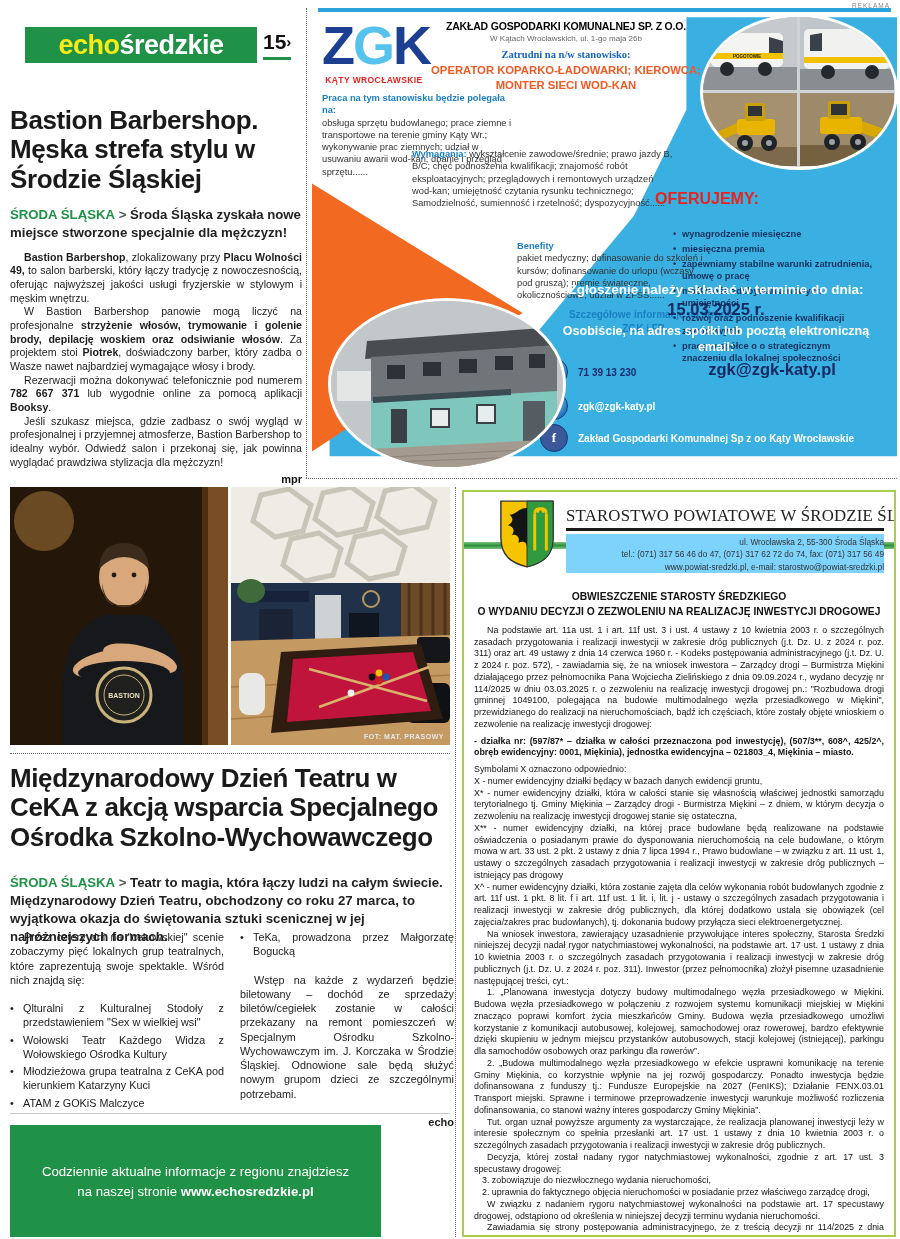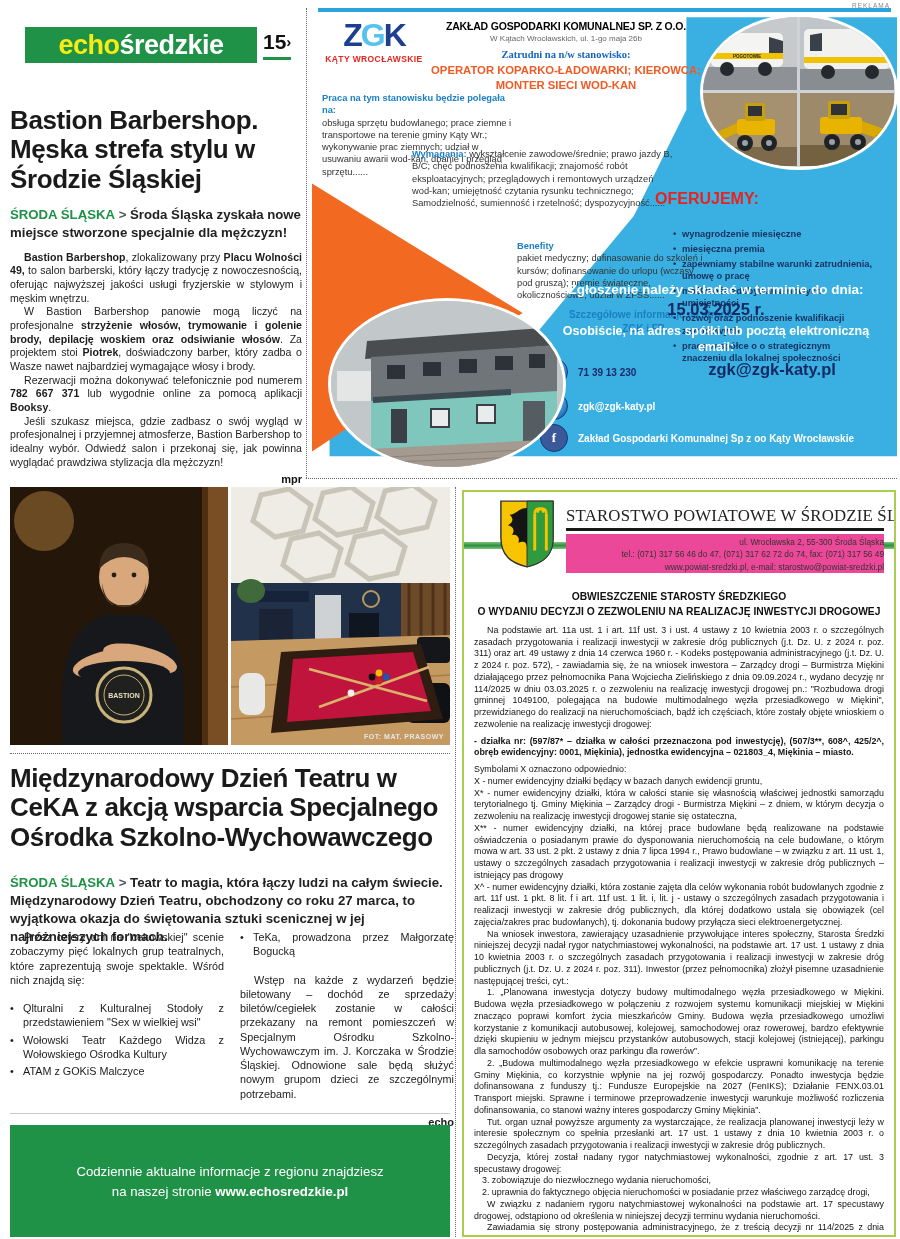--- a/index.html
+++ b/index.html
@@ -32,21 +32,21 @@
   .bodytext p{font-size:10.6px;line-height:1.29;text-align:justify;text-indent:14px;margin:0;color:#1c1c1c;}
   .b{font-weight:bold;}
   .sig{font-size:11px;font-weight:bold;text-align:right;margin-top:4px;}
 
   
   .ad{left:312px;top:8px;width:585px;height:462px;background:#fff;overflow:hidden;}
   .ad-topbar{position:absolute;left:6px;top:0;width:573px;height:4px;background:#2ba3dc;}
   .ad-blue{position:absolute;inset:0;background:#3ab0e2;clip-path:polygon(64% 2%,100% 2%,100% 97%,3% 97%,3% 90%,36% 74%,55% 45%,64% 22%);}
   .ad-orange{position:absolute;inset:0;background:#f26a21;clip-path:polygon(0 38%,36% 66%,0 96%);}
   .zgk-logo{position:absolute;left:10px;top:12px;width:104px;text-align:center;}
-  .zgk-letters{font-size:32px;font-weight:900;line-height:0.95;letter-spacing:-2px;}
+  .zgk-letters{font-size:54px;font-weight:900;line-height:0.95;letter-spacing:-2px;}
   .zgk-letters .nb{color:#1c3f92;}
   .zgk-letters .lb{color:#56c3ef;}
   .zgk-sub{font-size:8.5px;font-weight:bold;color:#e8231f;letter-spacing:0.4px;margin-top:4px;}
   .ad-head{position:absolute;left:108px;top:12px;width:292px;text-align:center;}
   .ad-company{font-size:10.5px;font-weight:bold;color:#000;letter-spacing:-0.2px;}
   .ad-addr{font-size:8px;color:#666;margin-top:2px;}
   .ad-hiring{font-size:10.5px;font-weight:bold;color:#1565c0;margin-top:6px;font-family:Liberation Serif, serif;}
   .ad-pos{font-size:11.3px;font-weight:bold;color:#f15a24;line-height:1.3;margin-top:3px;}
   .ad-oval{position:absolute;left:388px;top:6px;width:192px;height:150px;border:3px solid #fff;border-radius:50%;overflow:hidden;background:#cfd3d6;display:grid;grid-template-columns:1fr 1fr;grid-template-rows:1fr 1fr;gap:2px;}
   .ad-oval .q{position:relative;overflow:hidden;}
@@ -85,31 +85,31 @@
   .col2{left:240px;top:930px;width:214px;}
   .col p.intro{margin:0;text-indent:14px;}
   .col ul{margin:14px 0 0 0;padding:0;list-style:none;}
   .col li{padding-left:13px;position:relative;margin-bottom:3px;text-align:justify;}
   .col li::before{content:"•";position:absolute;left:0;top:0;}
   .col2 ul{margin-top:0;}
   .col2 p.body2{margin:14px 0 0 0;text-indent:14px;}
   .sig-echo{font-size:11px;font-weight:bold;text-align:right;margin-top:14px;}
 
   
-  .greenbox{left:10px;top:1125px;width:440px;height:112px;background:#1f9247;color:#fff;display:flex;flex-direction:column;align-items:center;justify-content:center;gap:5px;font-size:13.2px;}
+  .greenbox{left:10px;top:1125px;width:371px;height:112px;background:#1f9247;color:#fff;display:flex;flex-direction:column;align-items:center;justify-content:center;gap:5px;font-size:13.2px;}
   .greenbox .u{font-weight:bold;}
 
   
   .ann{left:462px;top:490px;width:434px;height:747px;border:2px solid #aacd4e;background:#fff;box-sizing:border-box;padding:6px 10px;overflow:hidden;}
   .ann-header{position:relative;height:88px;}
   .ann-stripe{position:absolute;left:-10px;right:-10px;top:44px;height:7px;background:linear-gradient(180deg,#7cc47f,#2e8f3c 50%,#7cc47f);}
   .ann-shield{position:absolute;left:24px;top:0px;z-index:2;}
   .ann-titlebox{position:absolute;left:92px;right:0;top:8px;z-index:2;background:#fff;border-bottom:3px solid #181818;padding-bottom:2px;}
   .ann-title{font-family:"Liberation Serif",serif;font-size:16.8px;letter-spacing:0.2px;color:#222;text-align:center;white-space:nowrap;}
-  .ann-addr{position:absolute;left:92px;right:0;top:36px;z-index:2;text-align:right;font-size:8.3px;line-height:1.5;color:#333;background:#ec4899;padding-top:2px;}
+  .ann-addr{position:absolute;left:92px;right:0;top:36px;z-index:2;text-align:right;font-size:8.3px;line-height:1.5;color:#333;background:#7dd3fc;padding-top:2px;}
   .ann-heads{text-align:center;font-weight:bold;font-size:10.3px;line-height:1.45;margin-top:4px;}
   .ann-body{margin-top:5px;}
   .ann-body p{font-size:8.9px;line-height:1.32;text-align:justify;margin:0;color:#141414;}
   .ann-body p.ind{text-indent:13px;}
   .ann-body p.bld{font-weight:bold;margin:5px 0;}
   .ann-body p.sub{padding-left:8px;}
 </style>
 </head>
 <body>
 
@@ -355,20 +355,21 @@
   </div>
   <p class="abs art2-lead">
     <span class="greenlbl" style="font-size:13.2px;">ŚRODA ŚLĄSKA</span>
     <span class="sep" style="color:#555;font-weight:700;">&gt;</span><span> Teatr to magia, która łączy ludzi na całym świecie. Międzynarodowy Dzień Teatru, obchodzony co roku 27 marca, to wyjątkowa okazja do świętowania sztuki scenicznej w jej najróżniejszych formach.</span>
   </p>
   <div class="abs col col1">
     <p class="intro">Przez cztery dni na "cekowskiej" scenie zobaczymy pięć lokalnych grup teatralnych, które zaprezentują swoje spektakle. Wśród nich znajdą się:</p>
     <ul>
       <li>Qlturalni z Kulturalnej Stodoły z przedstawieniem "Sex w wielkiej wsi"</li>
       <li>Wołowski Teatr Każdego Widza z Wołowskiego Ośrodka Kultury</li>
+      <li>Młodzieżowa grupa teatralna z CeKA pod kierunkiem Katarzyny Kuci</li>
       <li>ATAM z GOKiS Malczyce</li>
     </ul>
   </div>
   <div class="abs col col2">
     <ul>
       <li>TeKa, prowadzona przez Małgorzatę Bogucką</li>
     </ul>
     <p class="body2">Wstęp na każde z wydarzeń będzie biletowany – dochód ze sprzedaży biletów/cegiełek zostanie w całości przekazany na remont pomieszczeń w Specjalnym Ośrodku Szkolno-Wychowawczym im. J. Korczaka w Środzie Śląskiej. Odnowione sale będą służyć nowym grupom dzieci ze szczególnymi potrzebami.</p>
     <div class="sig-echo">echo</div>
   </div>

